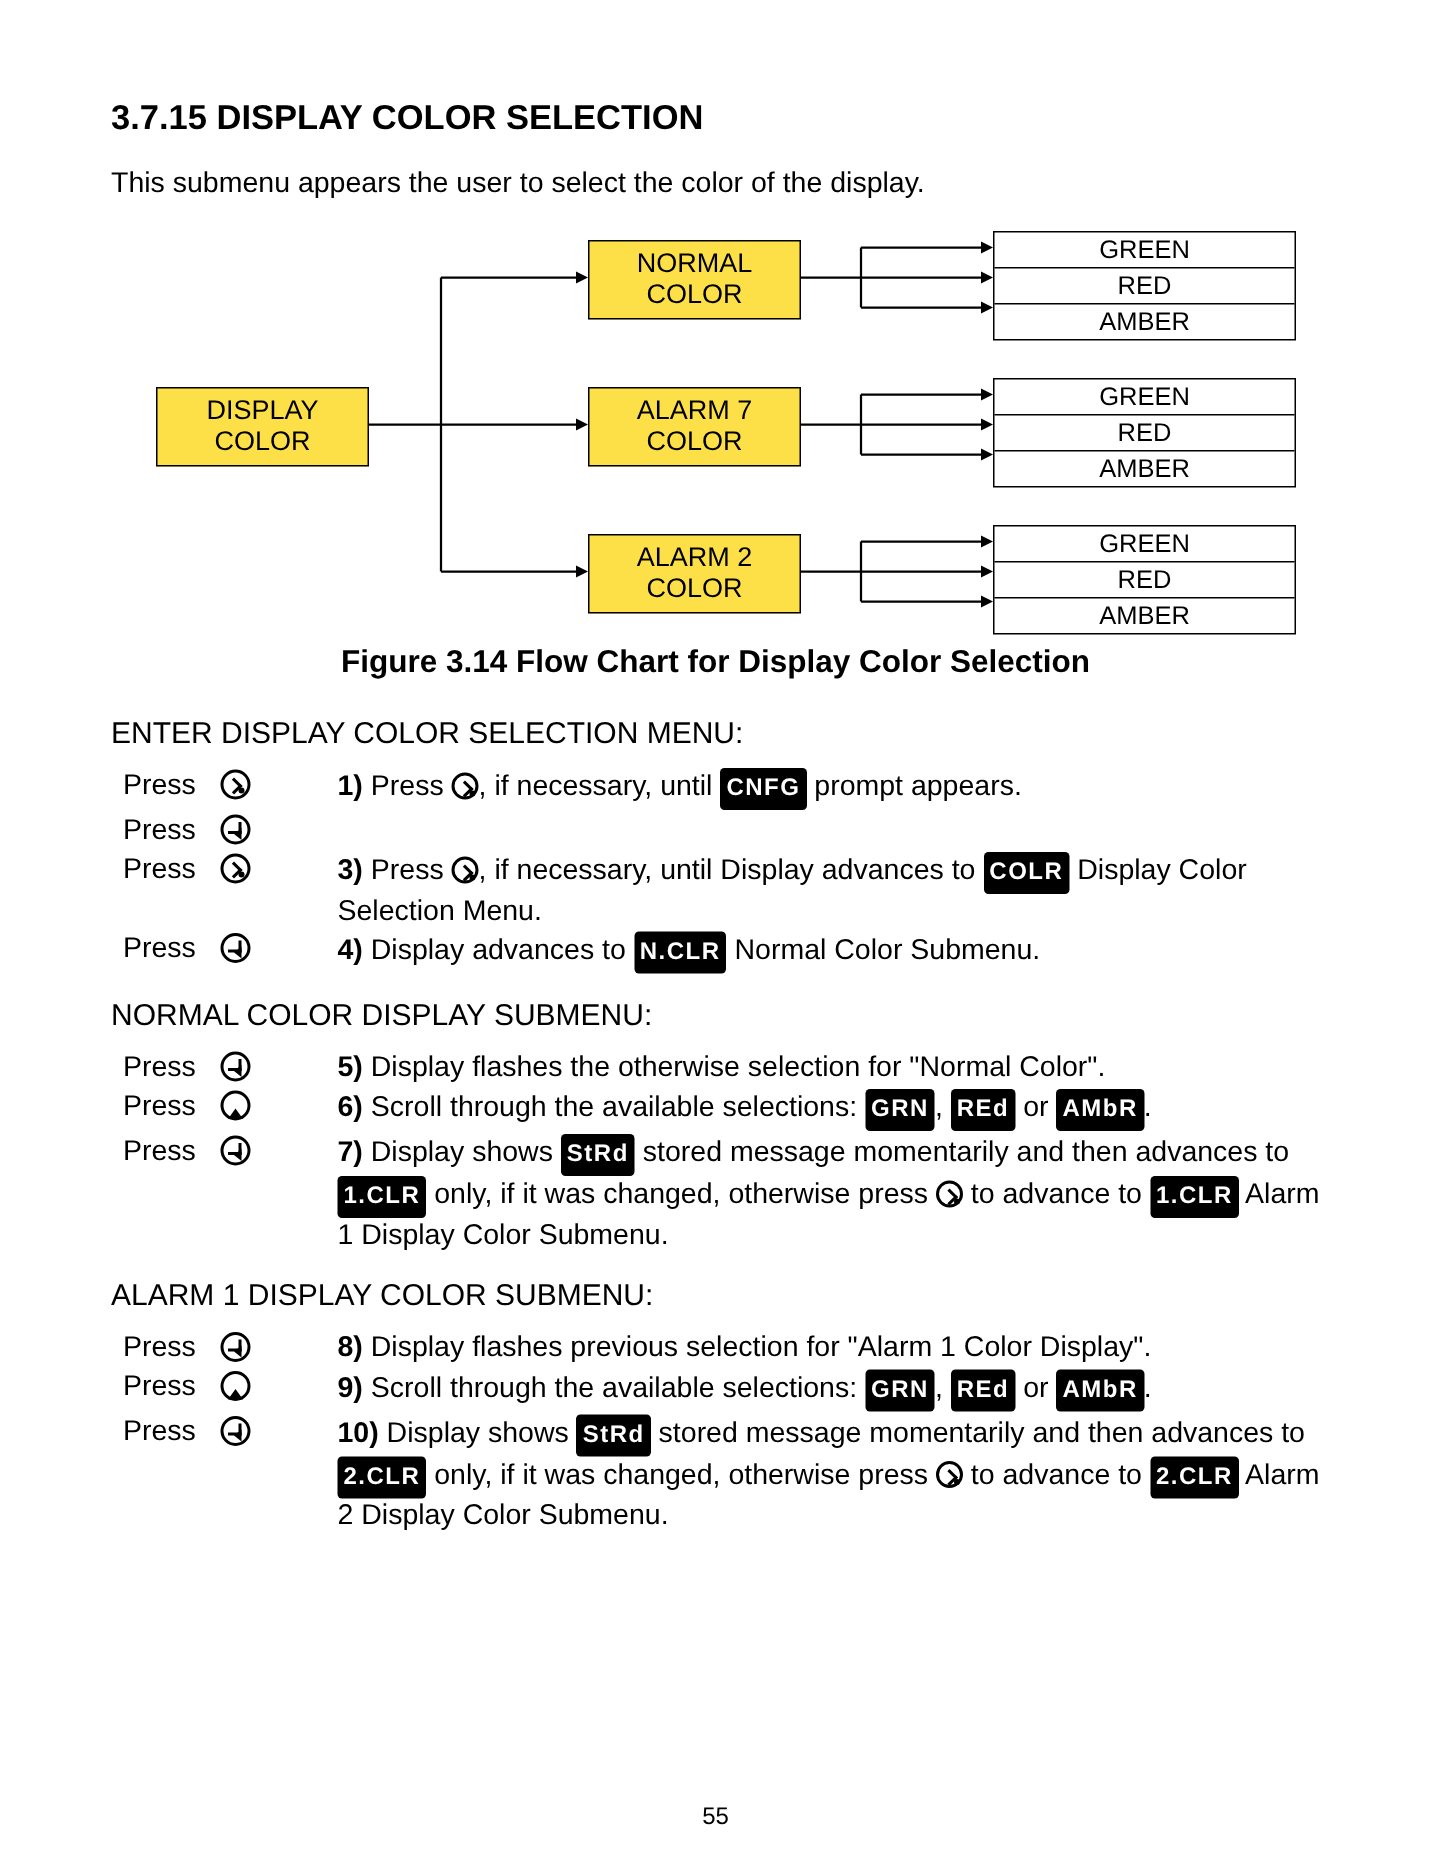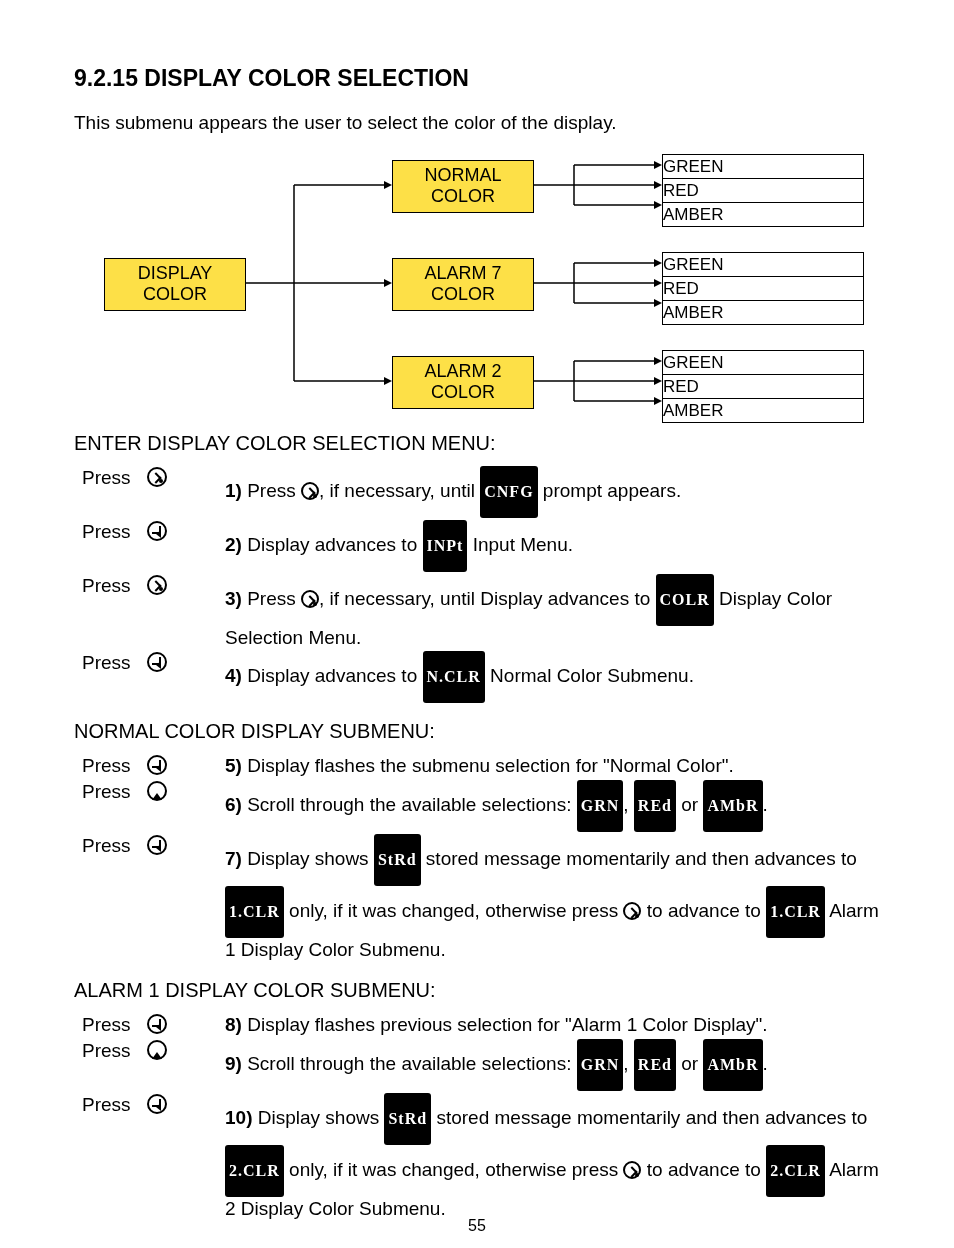--- a/index.html
+++ b/index.html
@@ -4,21 +4,21 @@
 <style>
   html,body{margin:0;padding:0;background:#fff;color:#000;font-family:Arial,Helvetica,sans-serif;font-size:19px;line-height:1.25}
   .page{width:954px;min-height:1248px;margin:0 auto;padding:64px 74px 40px 74px;box-sizing:border-box;position:relative}
   h1{font-size:23px;margin:0 0 18px 0;font-weight:bold}
   .intro{margin:0 0 20px 0}
   
   .diagram{position:relative;height:260px;margin:0 0 14px 0}
   .box{position:absolute;border:1.6px solid #000;background:#fde047;text-align:center;font-size:18px;padding:6px 0;line-height:1.2}
   .box.two{padding:4px 0}
   .opts{position:absolute;border:1.6px solid #000;background:#fff;width:200px}
-  .opts div{border-bottom:1.3px solid #000;text-align:left;font-size:17px;padding:1px 0}
+  .opts div{border-bottom:1.3px solid #000;text-align:center;font-size:17px;padding:1px 0}
   .opts div:last-child{border-bottom:none}
   svg.wires{position:absolute;left:0;top:0;width:100%;height:100%}
   svg.wires line{stroke:#000;stroke-width:1.5}
   svg.wires polygon{fill:#000}
   
   .caption{font-weight:bold;text-align:center;font-size:21px;margin:4px 0 22px 0}
   
   .sect{font-weight:normal;font-size:20px;margin:16px 0 10px 0}
   
   .steps{margin-left:8px}
@@ -29,31 +29,31 @@
   .ico{display:inline-block;width:20px;height:20px;border-radius:50%;border:2px solid #000;position:relative;box-sizing:border-box;margin-top:1px}
   
   .ico.menu::before{content:"";position:absolute;width:6px;height:6px;border:2px solid #000;border-left:none;border-bottom:none;transform:rotate(45deg);left:3px;top:5px}
   .ico.menu::after{content:"";position:absolute;width:4px;height:4px;background:#000;border-radius:50%;left:10px;top:10px}
   
   .ico.enter::before{content:"";position:absolute;width:7px;height:6px;border-right:2px solid #000;border-bottom:2px solid #000;right:4px;top:3px}
   .ico.enter::after{content:"";position:absolute;left:3px;top:7px;border:4px solid transparent;border-right:5px solid #000}
   
   .ico.up::before{content:"";position:absolute;left:3px;top:5px;border:5px solid transparent;border-bottom:7px solid #000}
   .ico.up{}
-  .badge{display:inline-block;background:#000;color:#fff;font-family:Liberation Serif, serif;font-weight:bold;font-size:16px;padding:16px 4px;border-radius:3px;letter-spacing:1px;vertical-align:baseline}
+  .badge{display:inline-block;background:#000;color:#fff;font-family:Liberation Sans, sans-serif;font-weight:bold;font-size:16px;padding:4px 4px;border-radius:3px;letter-spacing:1px;vertical-align:baseline}
   .ico.sm{width:18px;height:18px;vertical-align:-3px}
   .para{margin:14px 0 10px 20px}
   .pgnum{position:absolute;bottom:26px;left:0;width:100%;text-align:center;font-size:16px}
 </style>
 </head>
 <body>
 
 <div class="page">
 
-  <h1>9.2.15 DISPLAY COLOR SELECTION</h1>
+  <h1>3.7.15 DISPLAY COLOR SELECTION</h1>
   <p class="intro">This submenu appears the user to select  the color of the display.</p>
 
   <div class="diagram">
     <svg class="wires" viewBox="0 0 806 260" preserveAspectRatio="none">
 
       <line x1="170" y1="128" x2="220" y2="128"></line>
       <line x1="220" y1="30" x2="220" y2="226"></line>
 
       <line x1="220" y1="30" x2="310" y2="30"></line>  
         <polygon points="310,26 310,34 318,30"></polygon>
@@ -118,36 +118,36 @@
       <div>RED</div>
       <div>AMBER</div>
     </div>
     <div class="opts" style="left:588px;top:195px">
       <div>GREEN</div>
       <div>RED</div>
       <div>AMBER</div>
     </div>
   </div>
 
+  <div class="caption">Figure 3.14 Flow Chart for Display Color Selection</div>
 
   <div class="sect">ENTER DISPLAY COLOR SELECTION MENU:</div>
   <div class="steps">
     <div class="row">
       <div class="col-l">Press</div>
       <div class="col-i">
           <span class="ico menu"></span>
         </div>
       <div class="col-r"><b>1)</b><span> Press </span><span class="ico sm menu"></span><span>, if necessary, until </span><span class="badge">CNFG</span><span> prompt appears.</span></div>
     </div>
     <div class="row">
       <div class="col-l">Press</div>
       <div class="col-i">
           <span class="ico enter"></span>
         </div>
-      <div class="col-r"><b>2)</b><span> Display advances to </span><span class="badge">INPt</span><span> Input Menu.</span></div>
     </div>
     <div class="row">
       <div class="col-l">Press</div>
       <div class="col-i">
           <span class="ico menu"></span>
         </div>
       <div class="col-r"><b>3)</b><span> Press </span><span class="ico sm menu"></span><span>, if necessary, until Display advances to </span><span class="badge">COLR</span><span> Display Color Selection Menu.</span></div>
     </div>
     <div class="row">
       <div class="col-l">Press</div>
@@ -158,21 +158,21 @@
     </div>
   </div>
 
   <div class="sect">NORMAL COLOR DISPLAY SUBMENU:</div>
   <div class="steps">
     <div class="row">
       <div class="col-l">Press</div>
       <div class="col-i">
           <span class="ico enter"></span>
         </div>
-      <div class="col-r"><b>5)</b><span> Display flashes the submenu selection for "Normal Color".</span></div>
+      <div class="col-r"><b>5)</b><span> Display flashes the otherwise selection for "Normal Color".</span></div>
     </div>
     <div class="row">
       <div class="col-l">Press</div>
       <div class="col-i">
           <span class="ico up"></span>
         </div>
       <div class="col-r"><b>6)</b><span> Scroll through the available selections: </span><span class="badge">GRN</span><span>, </span><span class="badge">REd</span><span> or </span><span class="badge">AMbR</span><span>.</span></div>
     </div>
     <div class="row">
       <div class="col-l">Press</div>

